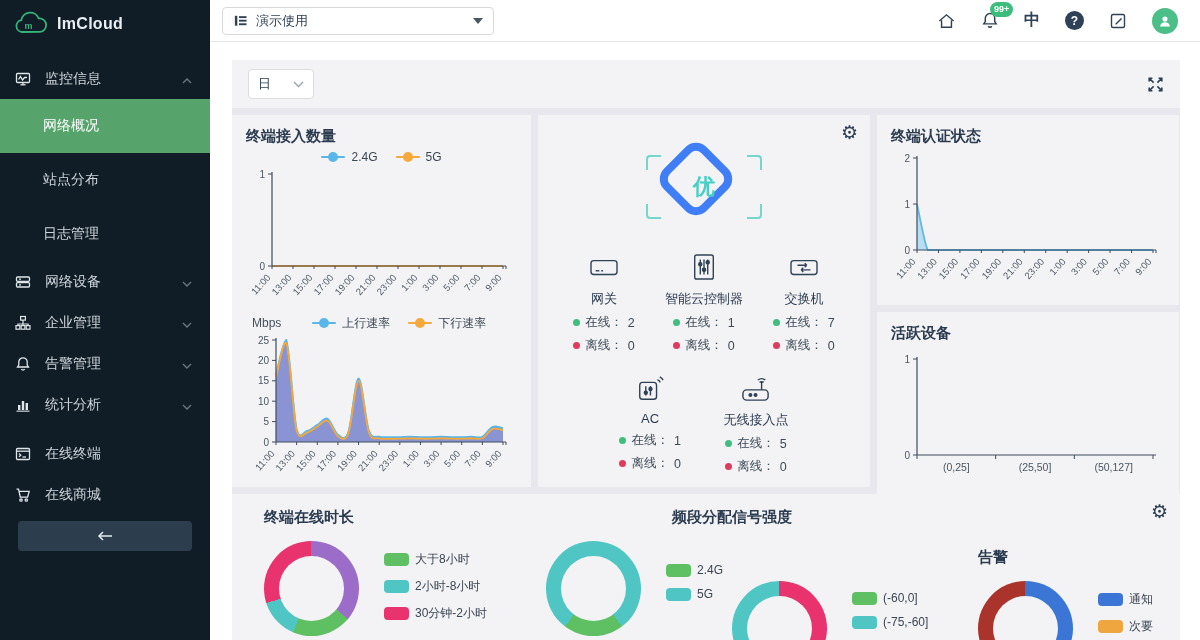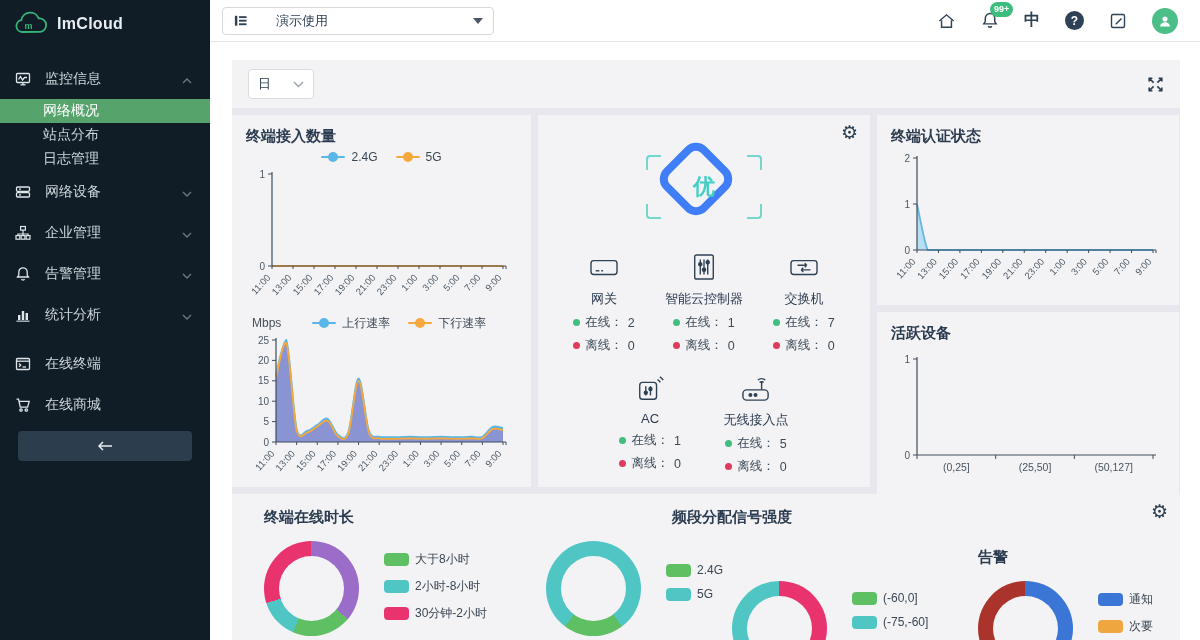--- a/index.html
+++ b/index.html
@@ -9,30 +9,30 @@
   
   .sidebar { width:210px; height:640px; background:#101d26; color:#cdd5da; display:flex; flex-direction:column; flex:0 0 210px; }
   .logo-row { display:flex; align-items:center; gap:9px; padding:10px 0 10px 14px; height:48px; }
   .brand { color:#e8eef2; font-size:16px; font-weight:bold; letter-spacing:.3px; }
   .nav { flex:1; display:flex; flex-direction:column; padding-top:10px; }
   .nav-item { display:flex; align-items:center; height:41px; padding:0 18px 0 15px; font-size:14px; cursor:pointer; }
   .nav-item .nav-ic { width:17px; height:16px; margin-right:13px; display:inline-flex; }
   .nav-item .lbl { flex:1; }
   .chev { opacity:.75; }
   .submenu { display:flex; flex-direction:column; }
-  .sub-item { height:24px; display:flex; align-items:center; padding-left:43px; font-size:14px; cursor:pointer; }
+  .sub-item { height:54px; display:flex; align-items:center; padding-left:43px; font-size:14px; cursor:pointer; }
   .sub-item.active { background:#56a46c; color:#fff; }
   .nav-gap { height:8px; }
   .collapse-btn { margin:6px 18px 22px 18px; height:30px; background:#2c3d4e; border-radius:4px; display:flex; align-items:center; justify-content:center; cursor:pointer; }
 
   
   .main { flex:1; display:flex; flex-direction:column; min-width:0; }
   .topbar { height:42px; background:#fff; border-bottom:1px solid #e4e6ea; display:flex; align-items:center; justify-content:space-between; padding:0 22px 0 12px; }
   .org-select { width:272px; height:28px; border:1px solid #d9d9d9; border-radius:4px; display:flex; align-items:center; padding:0 10px; gap:8px; cursor:pointer; background:#fff; }
-  .org-select .txt { font-size:13px; color:#2f4154; flex:1;margin-left:20px; }
+  .org-select .txt { font-size:13px; color:#2f4154; flex:1; }
   .caret-down { width:0; height:0; border-left:5px solid transparent; border-right:5px solid transparent; border-top:6px solid #4a5663; }
   .topbar-icons { display:flex; align-items:center; gap:25px; }
   .tb-ic { position:relative; display:inline-flex; align-items:center; justify-content:center; cursor:pointer; }
   .lang { font-size:16px; color:#2f4154; font-weight:bold; }
   .help-circle { width:19px; height:19px; border-radius:50%; background:#2e4156; color:#fff; font-size:12px; font-weight:bold; display:flex; align-items:center; justify-content:center; }
   .badge { position:absolute; top:-9px; left:9px; background:#3dbd7d; color:#fff; font-size:9px; line-height:1; padding:3px 4px; border-radius:8px; font-weight:bold; }
   .avatar { width:26px; height:26px; border-radius:50%; background:#4cbe87; display:flex; align-items:center; justify-content:center; }
 
   
   .content { flex:1; background:#fff; padding:18px 20px 0 22px; min-height:0; }

